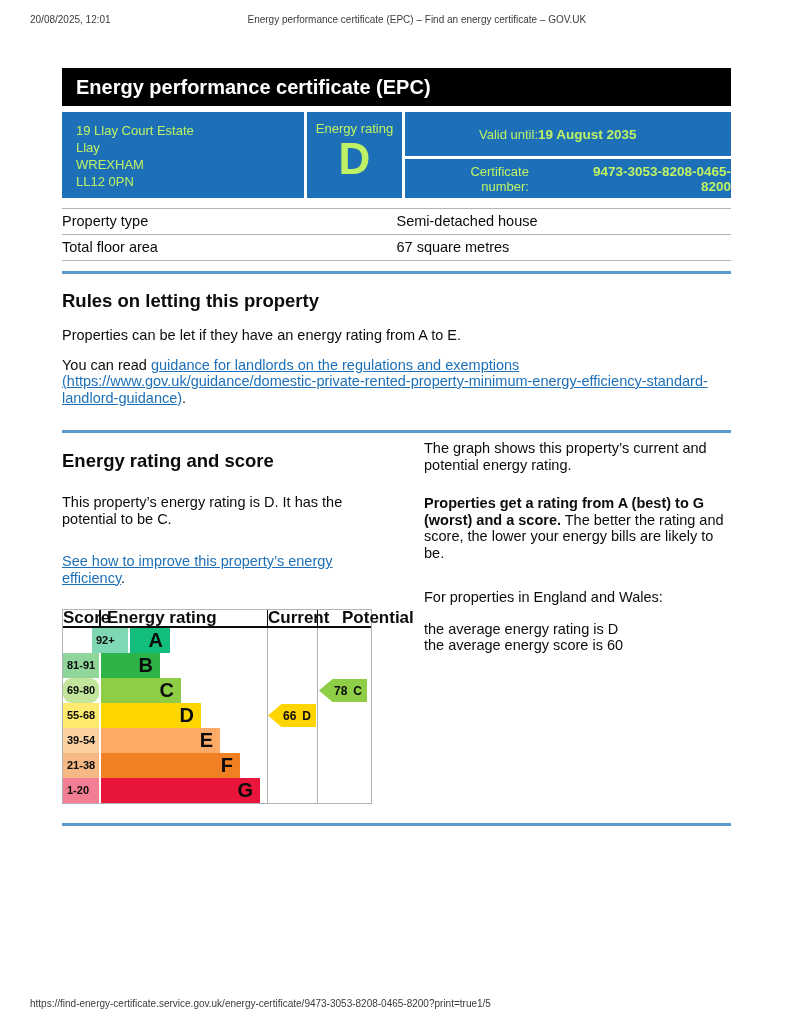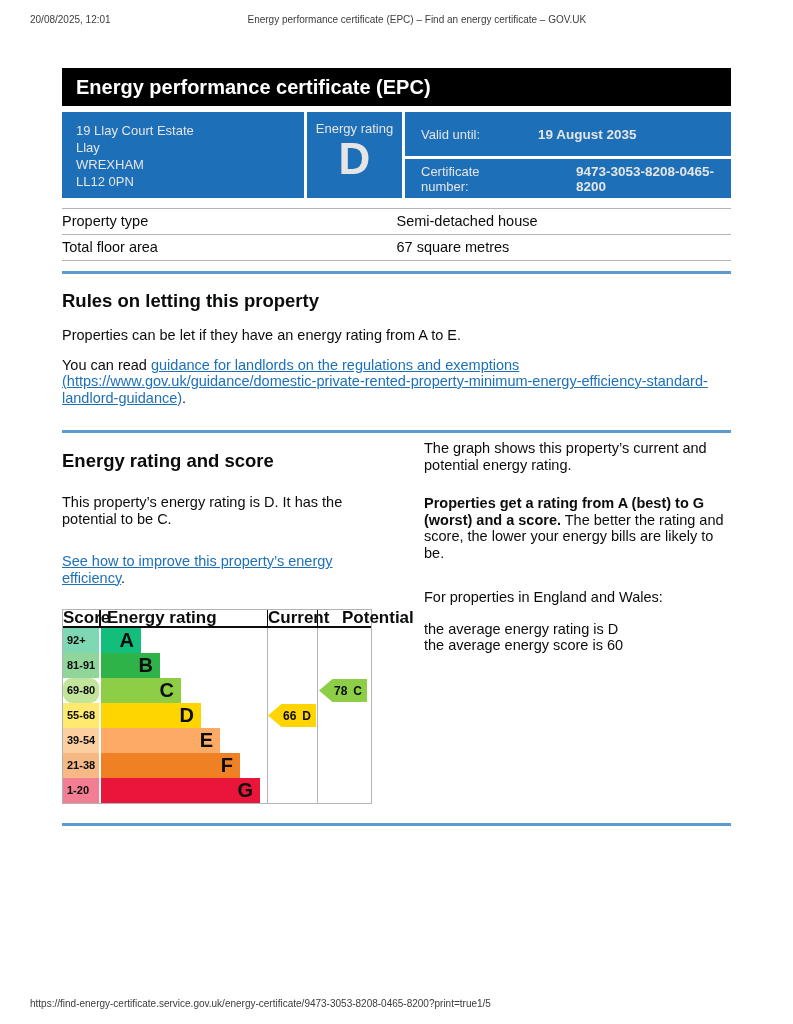--- a/index.html
+++ b/index.html
@@ -14,25 +14,25 @@
   .print-footer { position:absolute; bottom:15px; left:30px; right:30px; display:flex; justify-content:flex-start; font-size:10px; color:#3c3c3c; }
 
   .content { position:absolute; top:68px; left:62px; width:669px; }
 
   
   .banner { background:#000000; height:38px; display:flex; align-items:center; padding-left:14px; }
   .banner h1 { color:#ffffff; font-size:20px; font-weight:bold; }
 
   
   .summary-row { display:flex; gap:3px; margin-top:6px; height:86px; }
-  .bluebox { background:#1d70b8; color:#e5e5e5; }
+  .bluebox { background:#1d70b8; color:#bef264; }
   .address-box { width:242px; padding:10px 0 0 14px; font-size:13px; line-height:17px; }
   .rating-box { width:95px; text-align:center; padding-top:9px; font-size:13px; }
   .rating-big { font-size:44px; font-weight:bold; line-height:46px; }
-  .right-boxes { flex:1; display:flex; flex-direction:column; gap:3px; }
+  .right-boxes { flex:1; display:flex; flex-direction:column; gap:3px;text-align:right; }
   .kv-box { display:flex; align-items:center; font-size:13px; }
   .kv-box.valid { height:44px; }
   .kv-box.cert { height:39px;gap:47px; }
   .kv-label { width:133px; padding-left:16px; }
   .kv-value { font-weight:bold; font-size:13.5px; }
 
   
   .prop-table { width:100%; border-collapse:collapse; margin-top:10px; font-size:14.5px; }
   .prop-table td { border-bottom:1px solid #b1b4b6; padding:4px 0 5px 0; }
   .prop-table tr.first td { border-top:1px solid #b1b4b6; }
@@ -145,21 +145,21 @@
 
         <div class="epc-chart" id="epc-chart">
           <div class="epc-head">
             <span class="h-score">Score</span>
             <span class="h-rating">Energy rating</span>
             <span class="h-current">Current</span>
             <span class="h-potential">Potential</span>
           </div>
           <div id="epc-bands">
               <div class="epc-row">
-                <div class="epc-score" style="background: rgb(127, 216, 180);">92+</div>
+                <div class="epc-score" style="background: rgb(127, 216, 180); margin-left: 29px;">92+</div>
                 <div class="epc-bar" style="background: rgb(19, 189, 124); width: 40px;">A</div>
               </div>
               <div class="epc-row">
                 <div class="epc-score" style="background: rgb(144, 214, 154);">81-91</div>
                 <div class="epc-bar" style="background: rgb(46, 179, 73); width: 59px;">B</div>
               </div>
               <div class="epc-row">
                 <div class="epc-score" style="background: rgb(194, 228, 155); border-radius: 9px;">69-80</div>
                 <div class="epc-bar" style="background: rgb(141, 206, 70); width: 80px;">C</div>
               </div>

